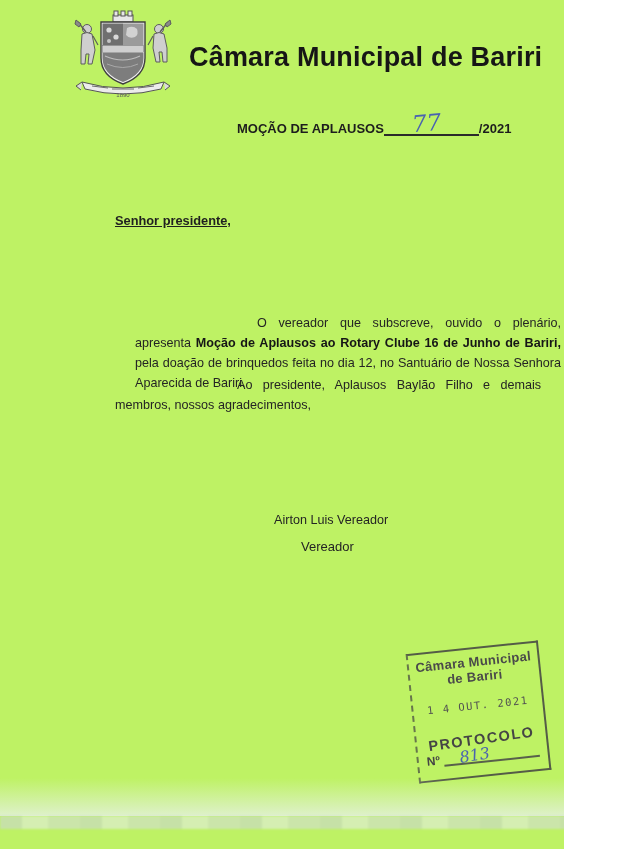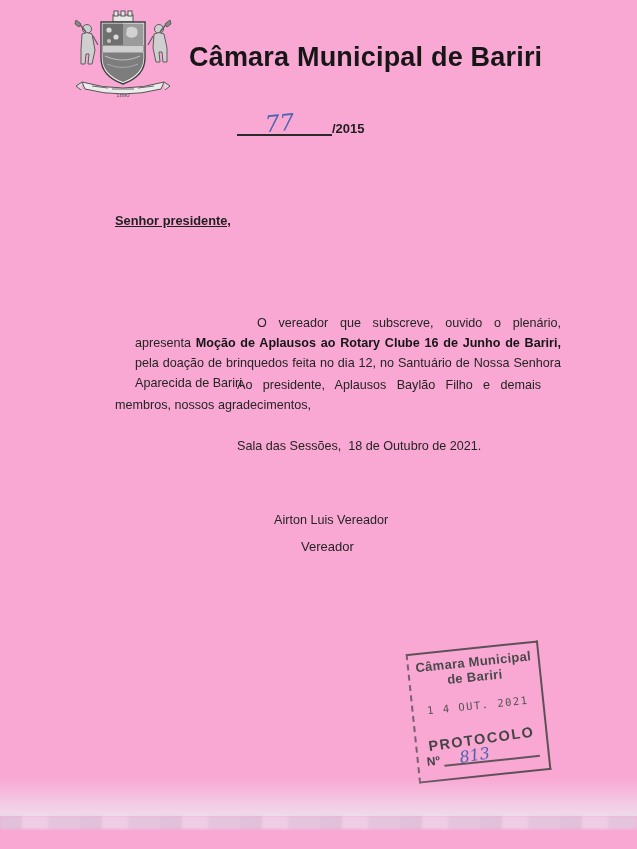--- a/index.html
+++ b/index.html
@@ -1,20 +1,20 @@
 <!DOCTYPE html>
 <html style="--pen: #4a63b0;"><head>
 <meta charset="utf-8">
 <style>
   * { margin:0; padding:0; box-sizing:border-box; }
   html,body { background:#fff; }
   body { font-family:"Liberation Sans","DejaVu Sans",sans-serif; }
 
   .page {
-    position:relative; width:637px; height:849px; background:#f9a8d4;
+    position:relative; width:564px; height:849px; background:#bef264;
     overflow:hidden; color:#262626;
   }
 
   
   .crest { position:absolute; left:64px; top:8px; width:118px; height:90px; }
   .org-title {
     position:absolute; left:189px; top:42px;
     font-size:27px; font-weight:700; color:#161616; letter-spacing:.2px;
     white-space:nowrap;
   }
@@ -155,33 +155,33 @@
           <line x1="48" y1="81" x2="70" y2="81"></line>
           <line x1="74" y1="80" x2="90" y2="78"></line>
       </g>
       <text x="59" y="89" text-anchor="middle" font-size="6" fill="#5a5a5a">1890</text>
     </svg>
   </div>
 
   <div class="org-title">Câmara Municipal de Bariri</div>
 
   <div class="motion-line">
+    <span class="motion-label">MOÇÃO DE APLAUSOS</span>
       <span class="number-slot">
         <span class="handwritten motion-number">77</span>
       </span>
-      <span class="motion-year">/2015</span>
+      <span class="motion-year">/2021</span>
   </div>
 
   <div class="salutation">Senhor presidente,</div>
 
   <p class="para para1"><span>O vereador que subscreve, ouvido o plenário, apresenta </span><span class="b">Moção de Aplausos ao Rotary Clube 16 de Junho de Bariri,</span><span> pela doação de brinquedos feita no dia 12, no Santuário de Nossa Senhora Aparecida de Bariri.</span></p>
 
   <p class="para para2">Ao presidente, Aplausos Baylão Filho e demais membros, nossos agradecimentos,</p>
 
-  <div class="date-line">Sala das Sessões,  18 de Outubro de 2021.</div>
 
   <div class="sig-name">Airton Luis Vereador</div>
   <div class="sig-role">Vereador</div>
 
   <div class="stamp">
     <div class="stamp-org">
       <div>Câmara Municipal</div>
       <div>de Bariri</div>
     </div>
     <div class="stamp-date">1 4 OUT. 2021</div>

